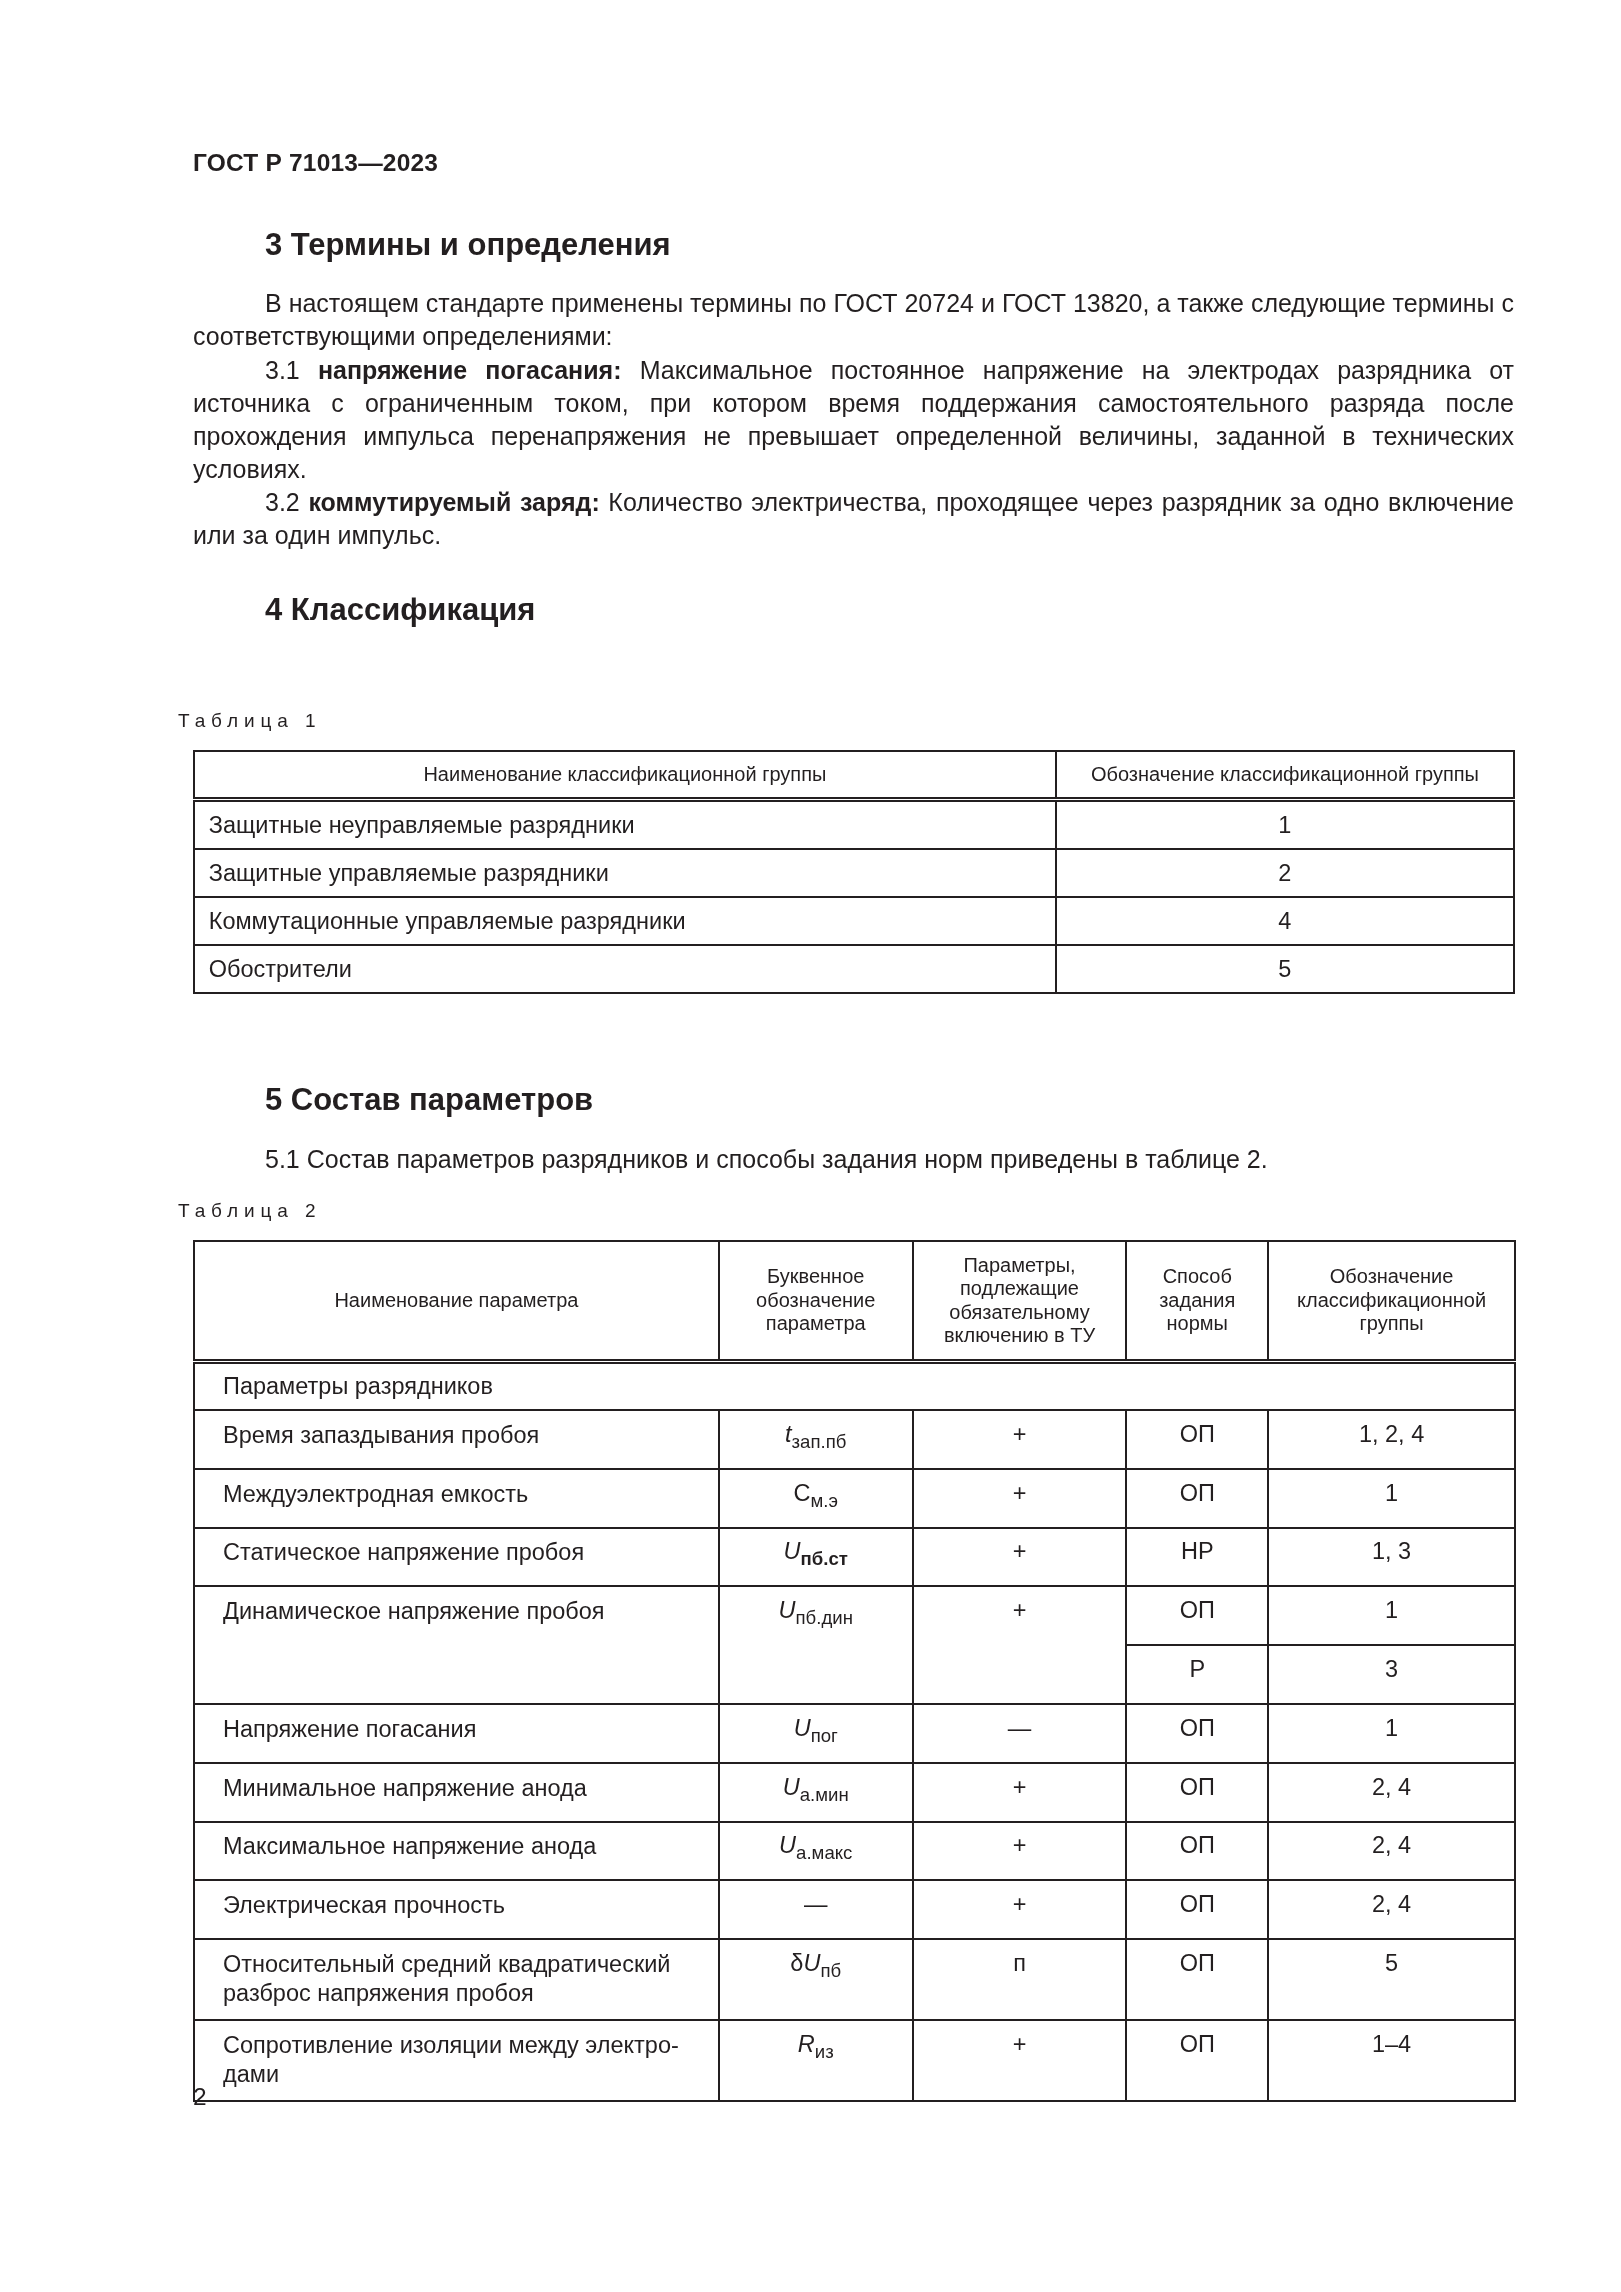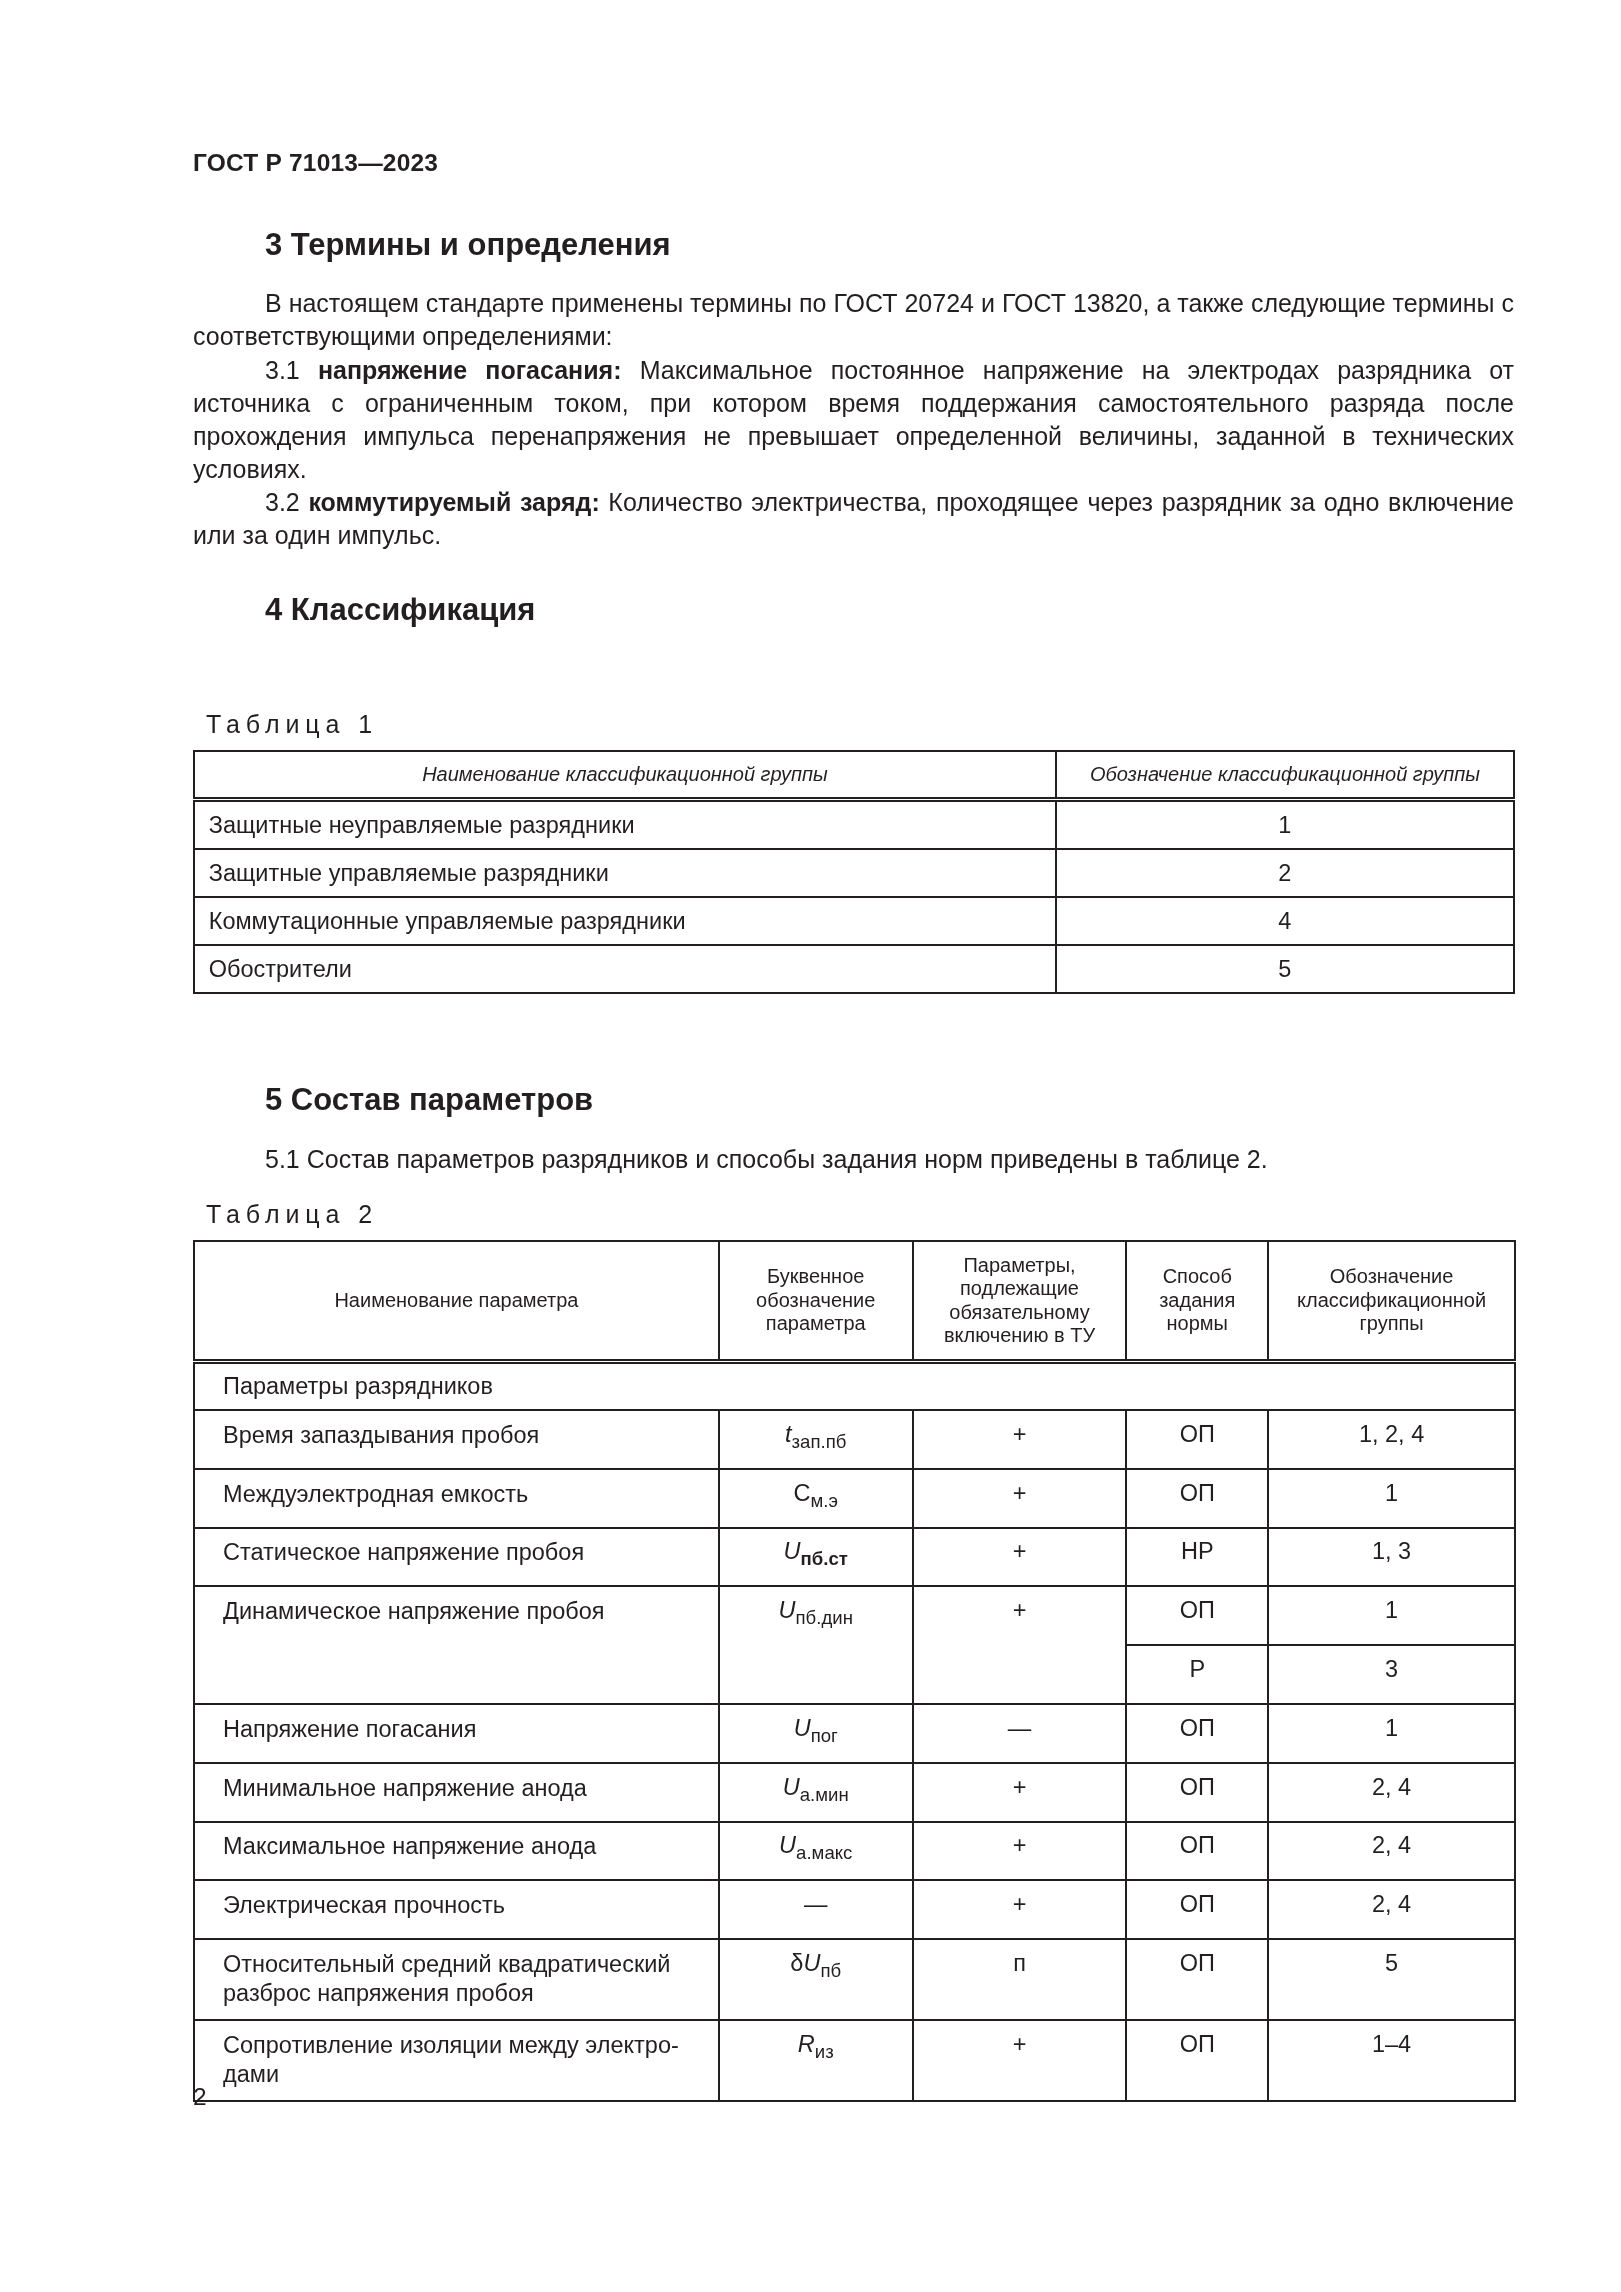--- a/index.html
+++ b/index.html
@@ -6,31 +6,31 @@
   body { width: 1621px; height: 2293px; position: relative; overflow: hidden;
          font-family: "Liberation Sans", sans-serif; color: #231f20; }
   .page { position: absolute; left: 0; top: 0; width: 1344px; height: 2293px; }
 
   .doc-header { position: absolute; left: 193px; top: 149px; font-size: 24.5px; font-weight: bold; letter-spacing: 0.2px; }
 
   .section-title { position: absolute; left: 265px; font-size: 31px; font-weight: bold; }
   .para { position: absolute; left: 193px; width: 1321px; font-size: 25px; line-height: 33px; text-align: justify; }
   .para .indent { display: inline-block; width: 72px; }
   .para b { font-weight: bold; }
-  .table-caption { position: absolute; left: 206px; font-size: 25px; letter-spacing: 5.9px; }
+  .table-caption { position: absolute; left: 178px; font-size: 19px; letter-spacing: 5.9px; }
 
   table { position: absolute; border-collapse: collapse; font-size: 23.5px; }
   td, th { border: 2px solid #231f20; padding: 0 13.7px; font-weight: normal; }
 
   
   #t1 { left: 193px; top: 750px; width: 1322px; border: 2.9px solid #231f20; }
   #t1 th { height: 45px; font-size: 20px; text-align: center; }
   #t1 td { height: 46px; }
   #t1 td.c2 { text-align: center; }
-  #t1 thead tr th { border-bottom: 5.9px double #231f20; font-style: italic; }
+  #t1 thead tr th { border-bottom: 5.9px double #231f20; }
 
   
   #t2 { left: 193px; top: 1240px; width: 1323px; border: 2.9px solid #231f20; }
   #t2 th { height: 117px; font-size: 20px; line-height: 23.5px; text-align: center; vertical-align: middle; padding: 0 5.9px; }
   #t2 thead tr th { border-bottom: 5.9px double #231f20; }
   #t2 td { height: 47px; vertical-align: top; padding-top: 9.8px; padding-bottom: 0; }
   #t2 td.name { text-align: left; line-height: 29px; padding-left: 28px; }
   #t2 td.center { text-align: center; }
   #t2 td.group-row { height: 45px; vertical-align: middle; padding-top: 0; }
   #t2 tr.tall td { height: 69px; }

